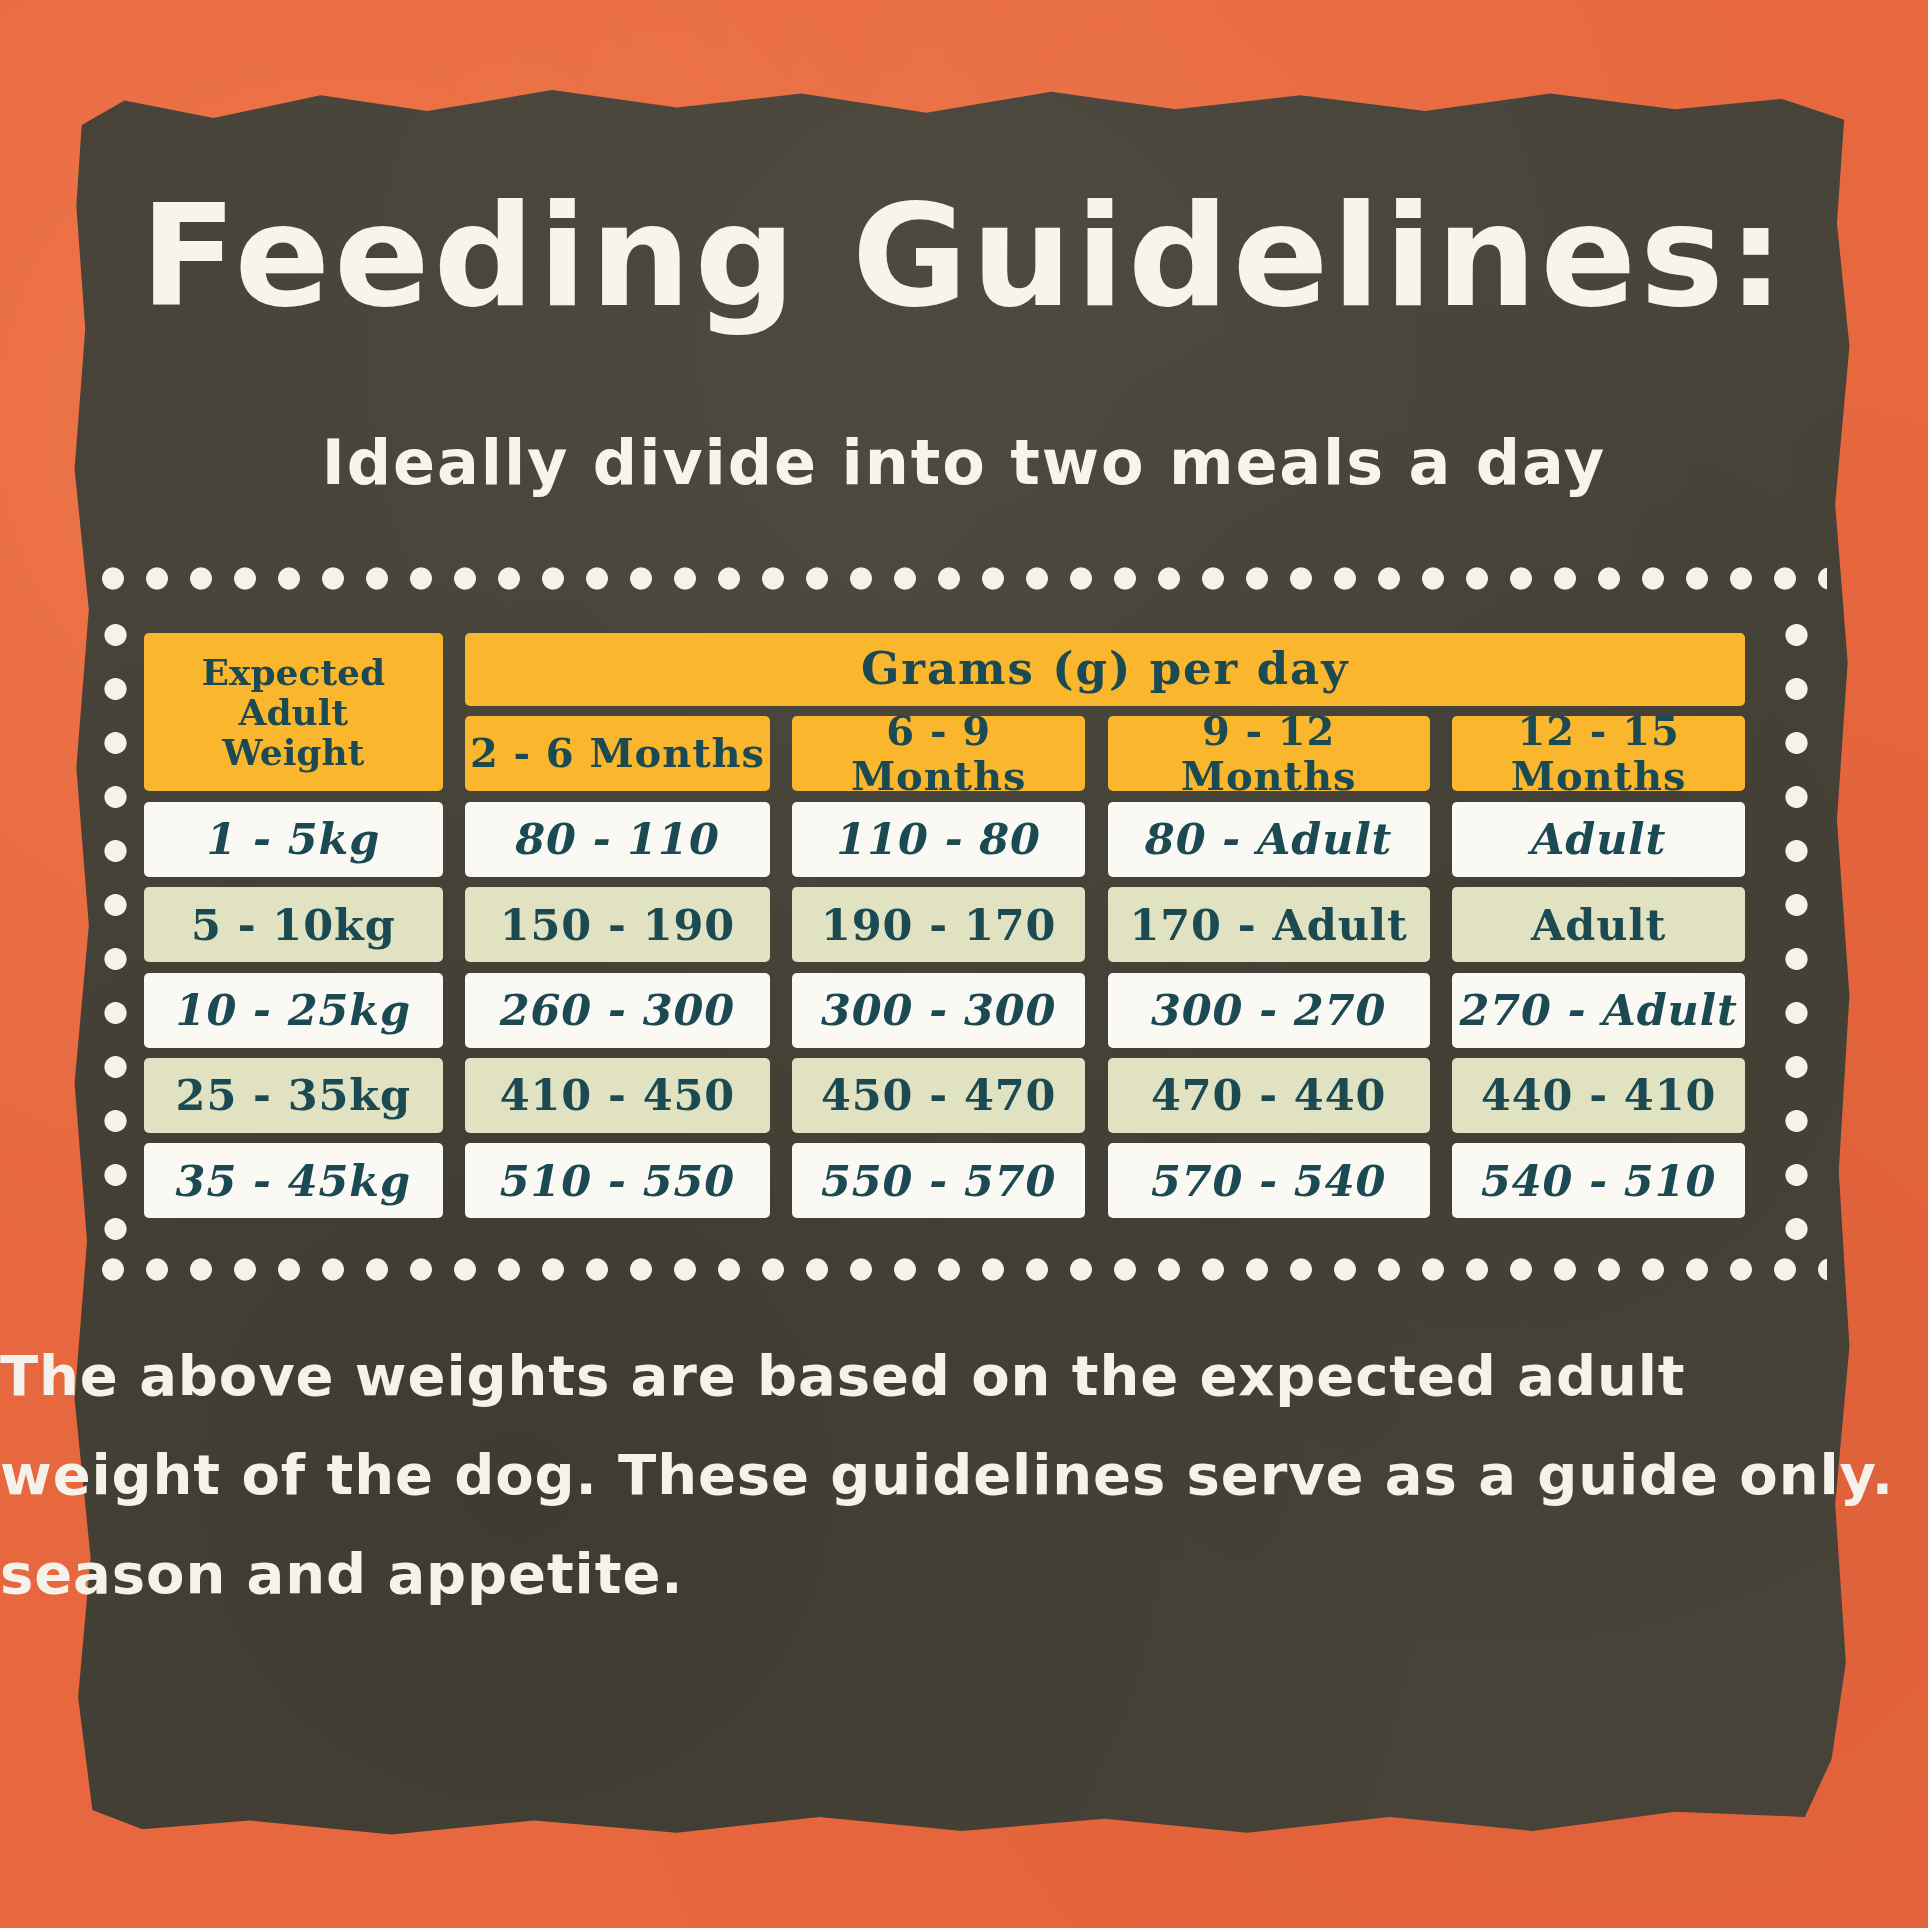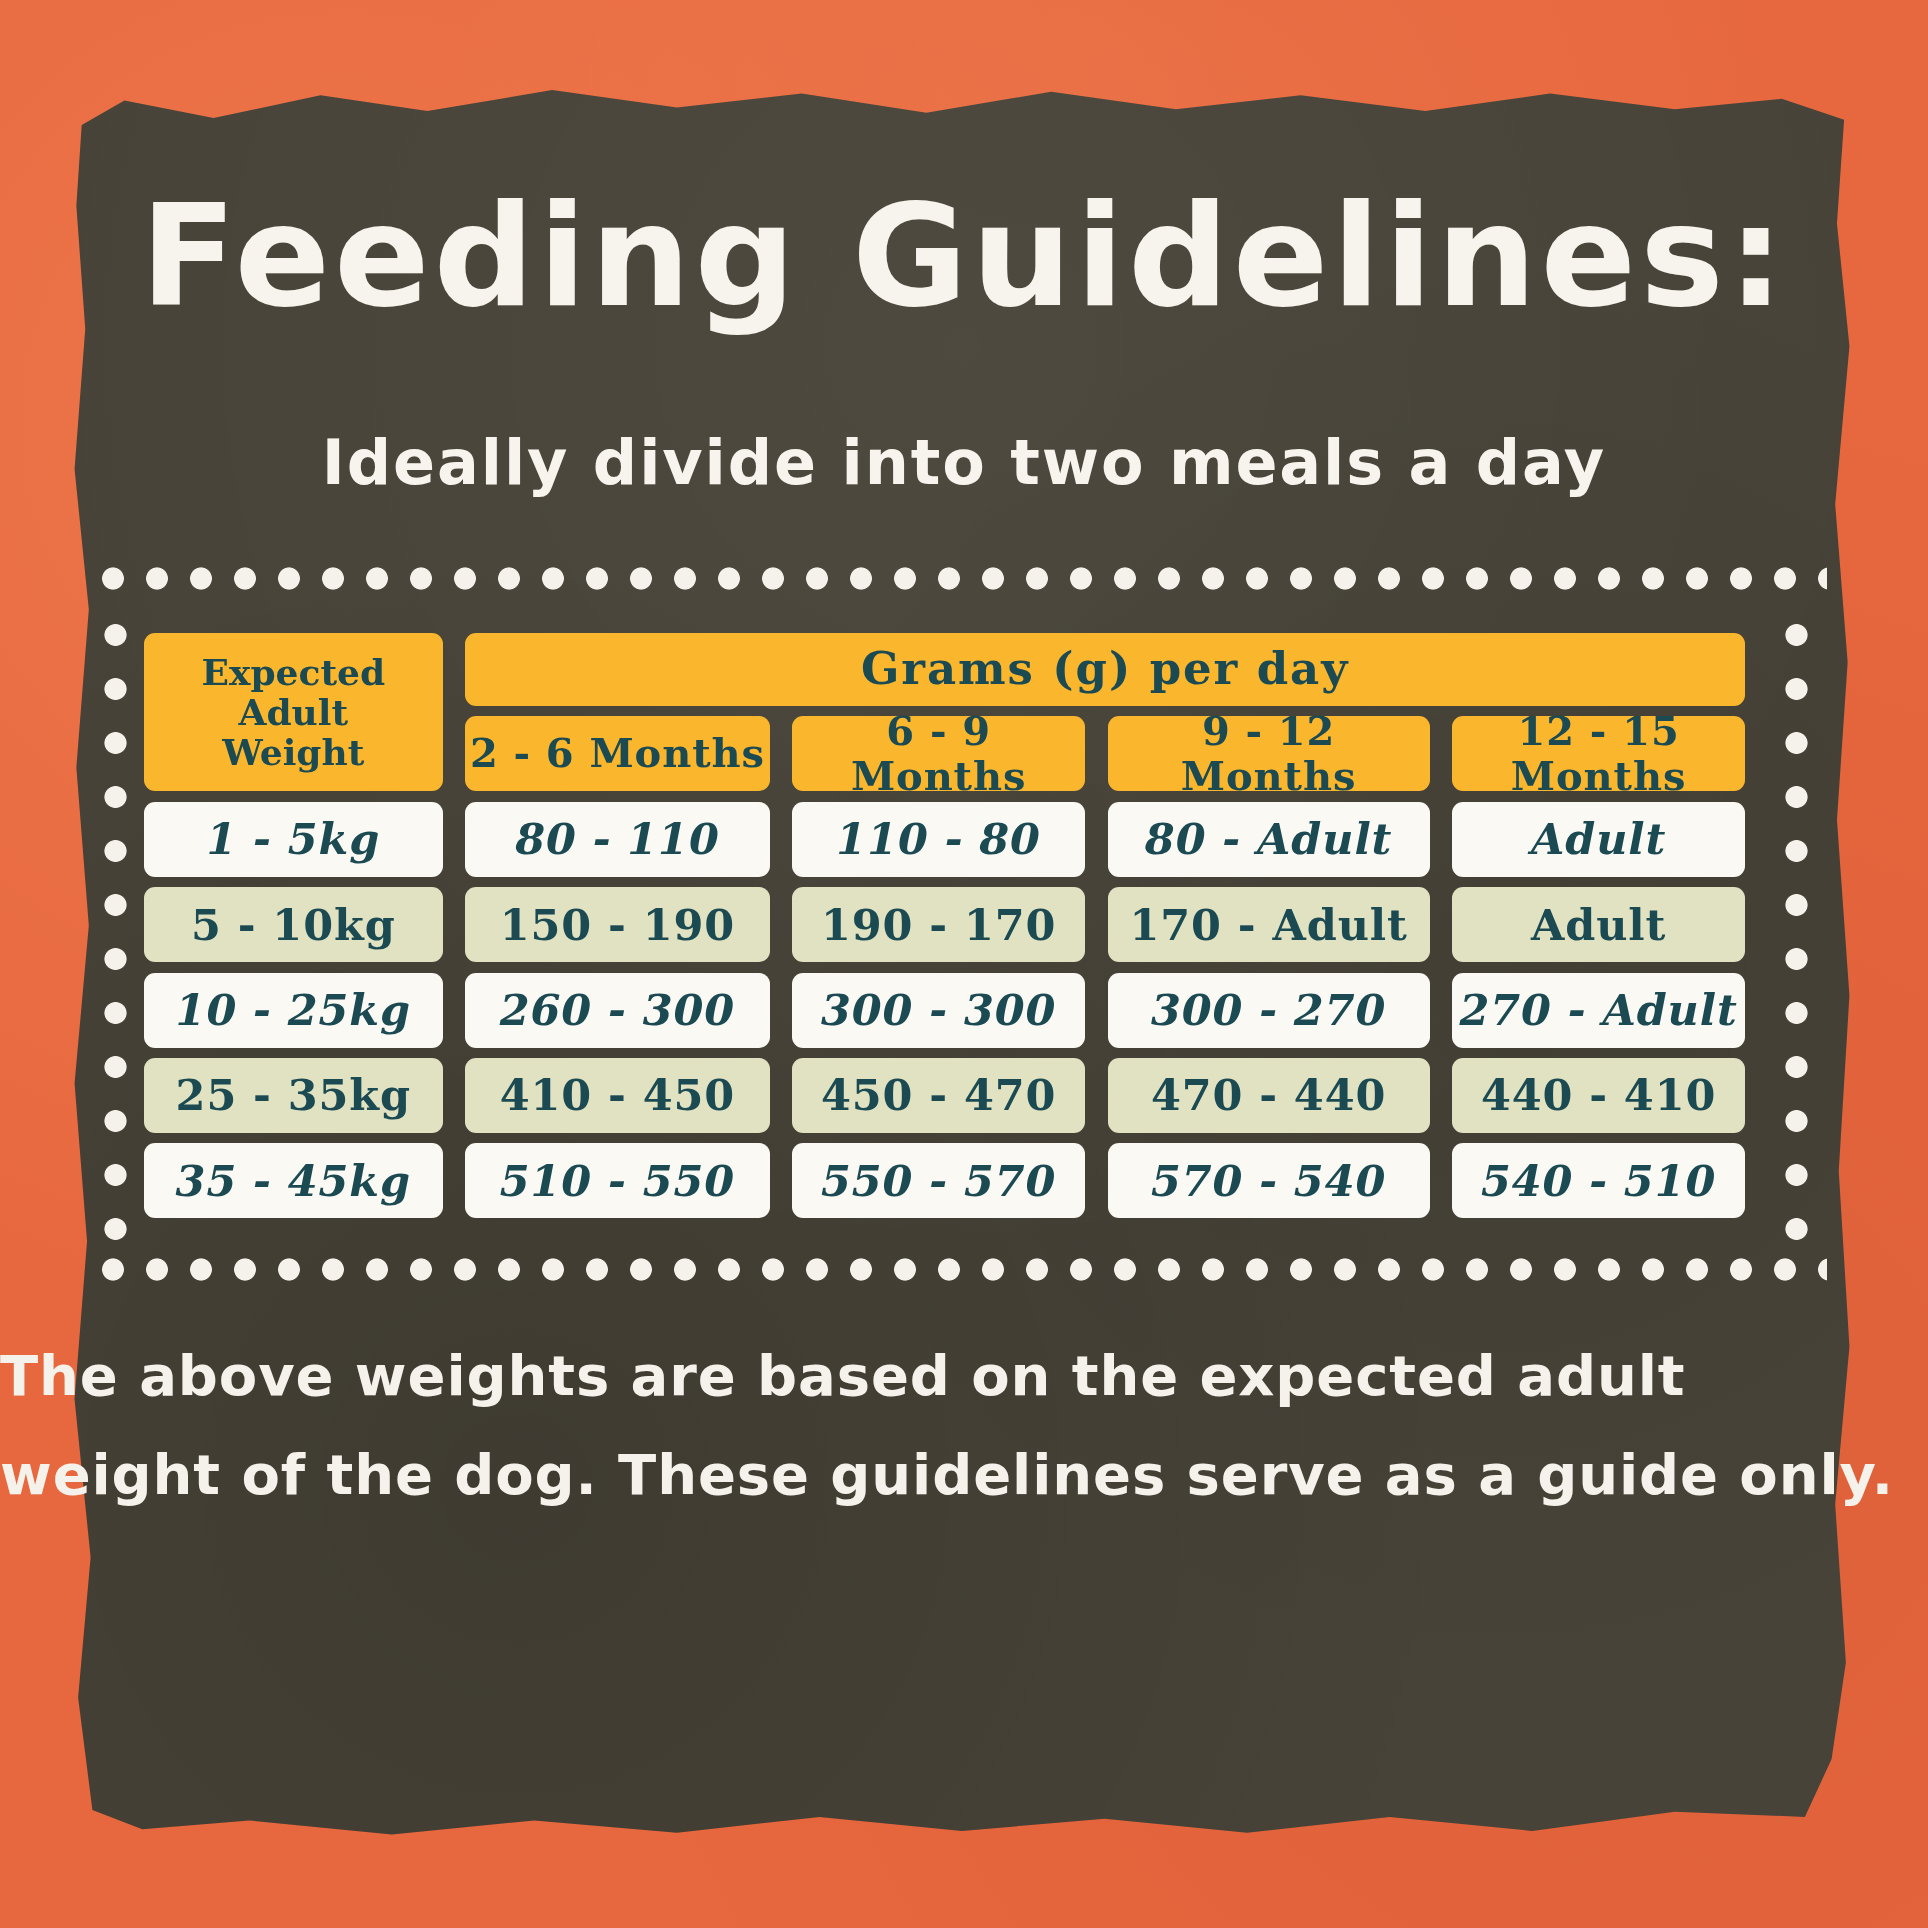--- a/index.html
+++ b/index.html
@@ -92,21 +92,21 @@
     row-gap: 10.4px;
     font-family: "DejaVu Serif", serif;
     font-weight: 700;
     color: #1c4a53;
   }
   .cell {
     display: flex;
     align-items: center;
     justify-content: center;
     text-align: center;
-    border-radius: 11px;
+    border-radius: 5px;
     line-height: 1.12;
   }
   .cell.amber { background: #fab72d; }
   .cell.white { background: #fbf9f3; font-style: italic; }
   .cell.green { background: #e0e2c1; }
   .corner-cell {
     grid-column: 1;
     grid-row: 1 / span 2;
     font-size: 36px;
     padding: 0 28px;
@@ -183,16 +183,17 @@
     <div class="cell white weight-cell" style="grid-row:7;grid-column:1">35 - 45kg</div>
     <div class="cell white value-cell" style="grid-row:7;grid-column:2">510 - 550</div>
     <div class="cell white value-cell" style="grid-row:7;grid-column:3">550 - 570</div>
     <div class="cell white value-cell" style="grid-row:7;grid-column:4">570 - 540</div>
     <div class="cell white value-cell" style="grid-row:7;grid-column:5">540 - 510</div>
   </div>
 
   <div class="footer">
     <div>The above weights are based on the expected adult</div>
     <div>weight of the dog. These guidelines serve as a guide only.</div>
+    <div>season and appetite.</div>
   </div>
 
 </div>
 
 
 </body></html>

